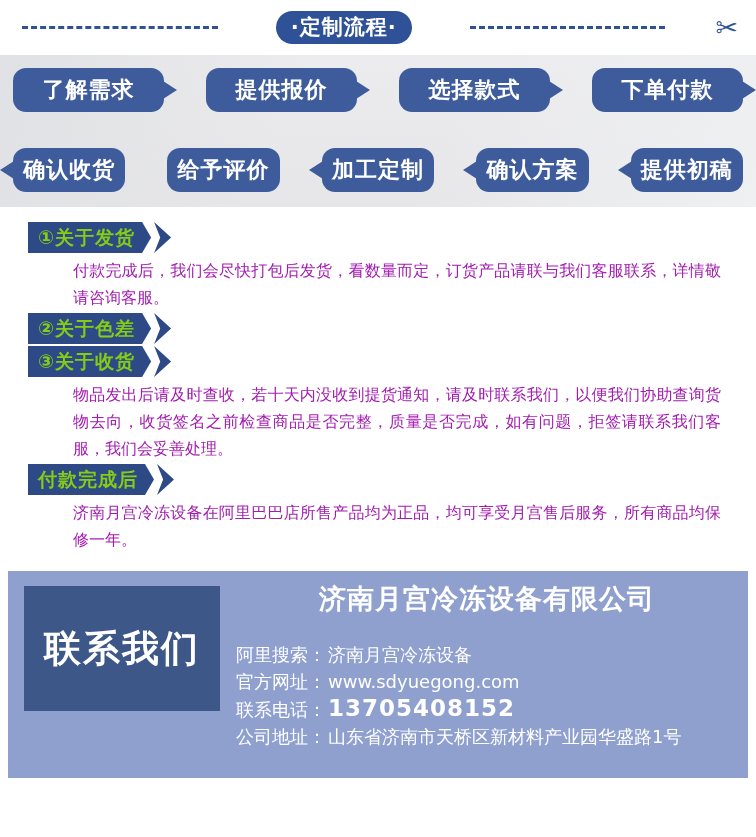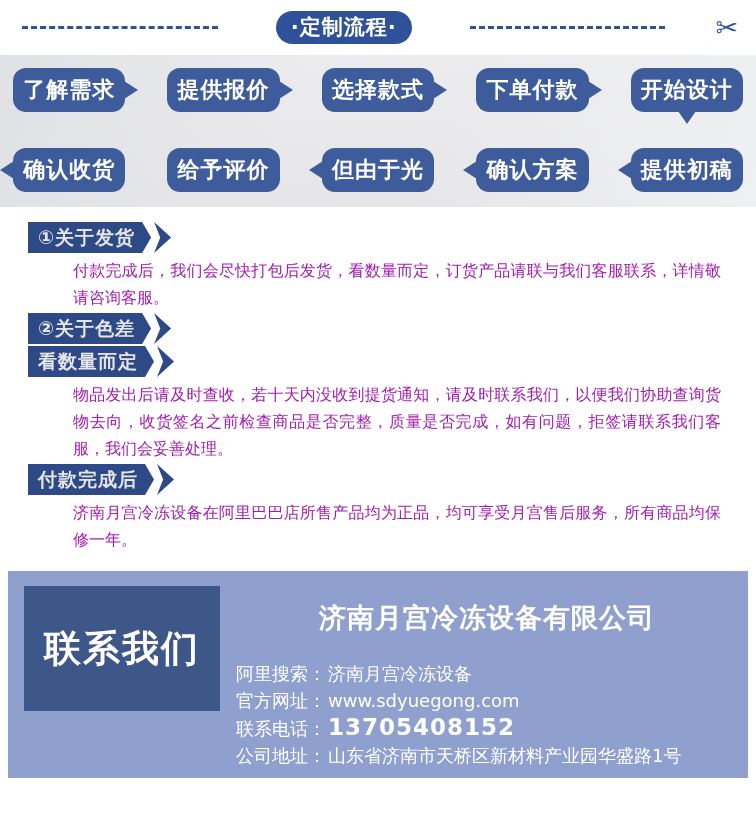--- a/index.html
+++ b/index.html
@@ -110,21 +110,21 @@
   
   .sections { padding: 15px 0 0 28px; }
   .section { margin-bottom: 2px; }
   .flag {
     display: inline-flex;
     align-items: stretch;
     height: 31px;
   }
   .flag-main {
     background: #2d4a87;
-    color: #e5e5e5;
+    color: #84cc16;
     font-size: 19px;
     font-weight: bold;
     padding: 0 16px 0 10px;
     display: flex;
     align-items: center;
     letter-spacing: 1px;
     clip-path: polygon(0 0, calc(100% - 9px) 0, 100% 50%, calc(100% - 9px) 100%, 0 100%);
     white-space: nowrap;
   }
   .flag-tip {
@@ -161,21 +161,21 @@
     align-items: center;
     justify-content: center;
     font-size: 37px;
     font-weight: bold;
     letter-spacing: 2px;
     white-space: nowrap;
   }
   .contact-right {
     position: absolute;
     left: 228px;
-    top: 29px;
+    top: 10px;
     right: 10px;
   }
   .company-name {
     text-align: center;
     font-size: 27px;
     font-weight: bold;
     letter-spacing: 1px;
     margin-bottom: 24px;
     white-space: nowrap;
   }
@@ -200,26 +200,25 @@
   <div class="dash-line"></div>
   <div class="scissors">✂</div>
 </div>
 
 <div class="banner">
   <div class="step-row">
     <div class="step tail-right">了解需求</div>
     <div class="step tail-right">提供报价</div>
     <div class="step tail-right">选择款式</div>
     <div class="step tail-right">下单付款</div>
-    <div class="step tail-down">开始设计</div>
   </div>
   <div class="step-row second">
     <div class="step tail-left">确认收货</div>
     <div class="step">给予评价</div>
-    <div class="step tail-left">但由于光</div>
+    <div class="step tail-left">加工定制</div>
     <div class="step tail-left">确认方案</div>
     <div class="step tail-left">提供初稿</div>
   </div>
 </div>
 
 <div class="sections">
   <div class="section">
     <div class="flag">
       <div class="flag-main">①关于发货</div>
       <div class="flag-tip"></div>
@@ -229,21 +228,21 @@
 
   <div class="section">
     <div class="flag">
       <div class="flag-main">②关于色差</div>
       <div class="flag-tip"></div>
     </div>
   </div>
 
   <div class="section">
     <div class="flag">
-      <div class="flag-main">看数量而定</div>
+      <div class="flag-main">③关于收货</div>
       <div class="flag-tip"></div>
     </div>
     <p class="sec-body">物品发出后请及时查收，若十天内没收到提货通知，请及时联系我们，以便我们协助查询货物去向，收货签名之前检查商品是否完整，质量是否完成，如有问题，拒签请联系我们客服，我们会妥善处理。</p>
   </div>
 
   <div class="section">
     <div class="flag">
       <div class="flag-main">付款完成后</div>
       <div class="flag-tip"></div>
     </div>

